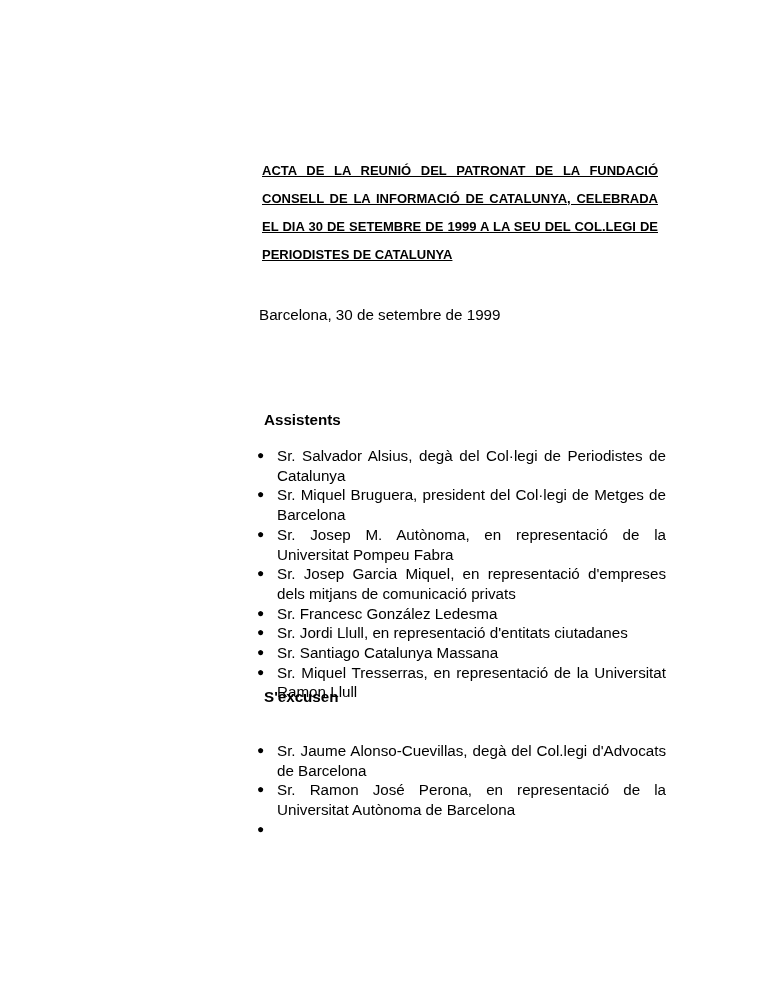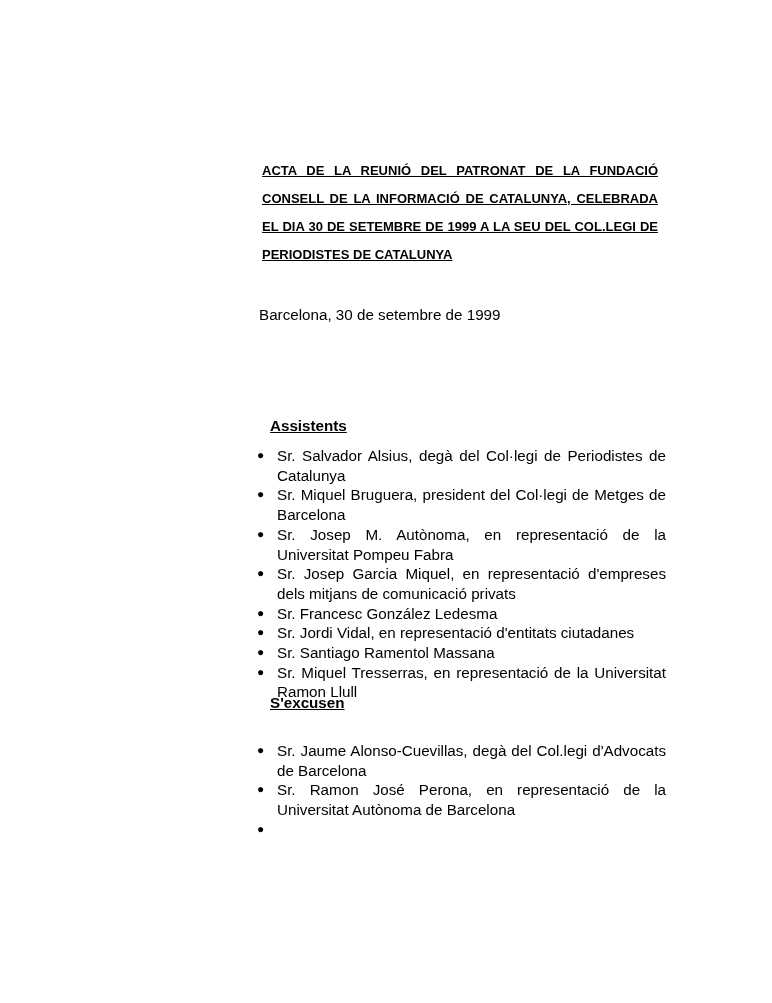--- a/index.html
+++ b/index.html
@@ -35,22 +35,21 @@
       line-height: 20px;
       margin: 5px;
       position: absolute;
       top: 151px;
       left: 0;
     }
     .section-heading {
       font-weight: bold;
       font-size: 15.2px;
       line-height: 20px;
-      text-decoration: underline;
-      margin: 16px;
+      margin: 10px;
       position: absolute;
       left: 0;
     }
     .list {
       list-style: none;
       margin: 0;
       padding: 0;
       position: absolute;
       left: 0;
       width: 412px;
@@ -83,22 +82,22 @@
 
   <p class="date">Barcelona, 30 de setembre de 1999</p>
 
   <p class="section-heading" id="assistents-heading">Assistents</p>
   <ul class="list" id="assistents-list">
     <li><span class="bullet">●</span><span>Sr.  Salvador Alsius, degà del Col·legi de Periodistes de Catalunya</span></li>
     <li><span class="bullet">●</span><span>Sr.  Miquel Bruguera, president del Col·legi de Metges de Barcelona</span></li>
     <li><span class="bullet">●</span><span>Sr. Josep M. Autònoma, en representació de la Universitat Pompeu Fabra</span></li>
     <li><span class="bullet">●</span><span>Sr. Josep Garcia Miquel, en representació d'empreses dels mitjans de comunicació privats</span></li>
     <li><span class="bullet">●</span><span>Sr.  Francesc González Ledesma</span></li>
-    <li><span class="bullet">●</span><span>Sr.  Jordi Vidal, en representació d'entitats ciutadanes</span></li>
-    <li><span class="bullet">●</span><span>Sr.  Santiago Ramentol Massana</span></li>
+    <li><span class="bullet">●</span><span>Sr.  Jordi Llull, en representació d'entitats ciutadanes</span></li>
+    <li><span class="bullet">●</span><span>Sr.  Santiago Catalunya Massana</span></li>
     <li><span class="bullet">●</span><span>Sr. Miquel Tresserras, en representació de la Universitat Ramon Llull</span></li>
   </ul>
 
   <p class="section-heading" id="excusen-heading">S'excusen</p>
   <ul class="list" id="excusen-list">
     <li><span class="bullet">●</span><span>Sr. Jaume Alonso-Cuevillas, degà del Col.legi d'Advocats de Barcelona</span></li>
     <li><span class="bullet">●</span><span>Sr. Ramon José Perona, en representació de la Universitat Autònoma de Barcelona</span></li>
     <li><span class="bullet">●</span></li>
   </ul>
 </div>

